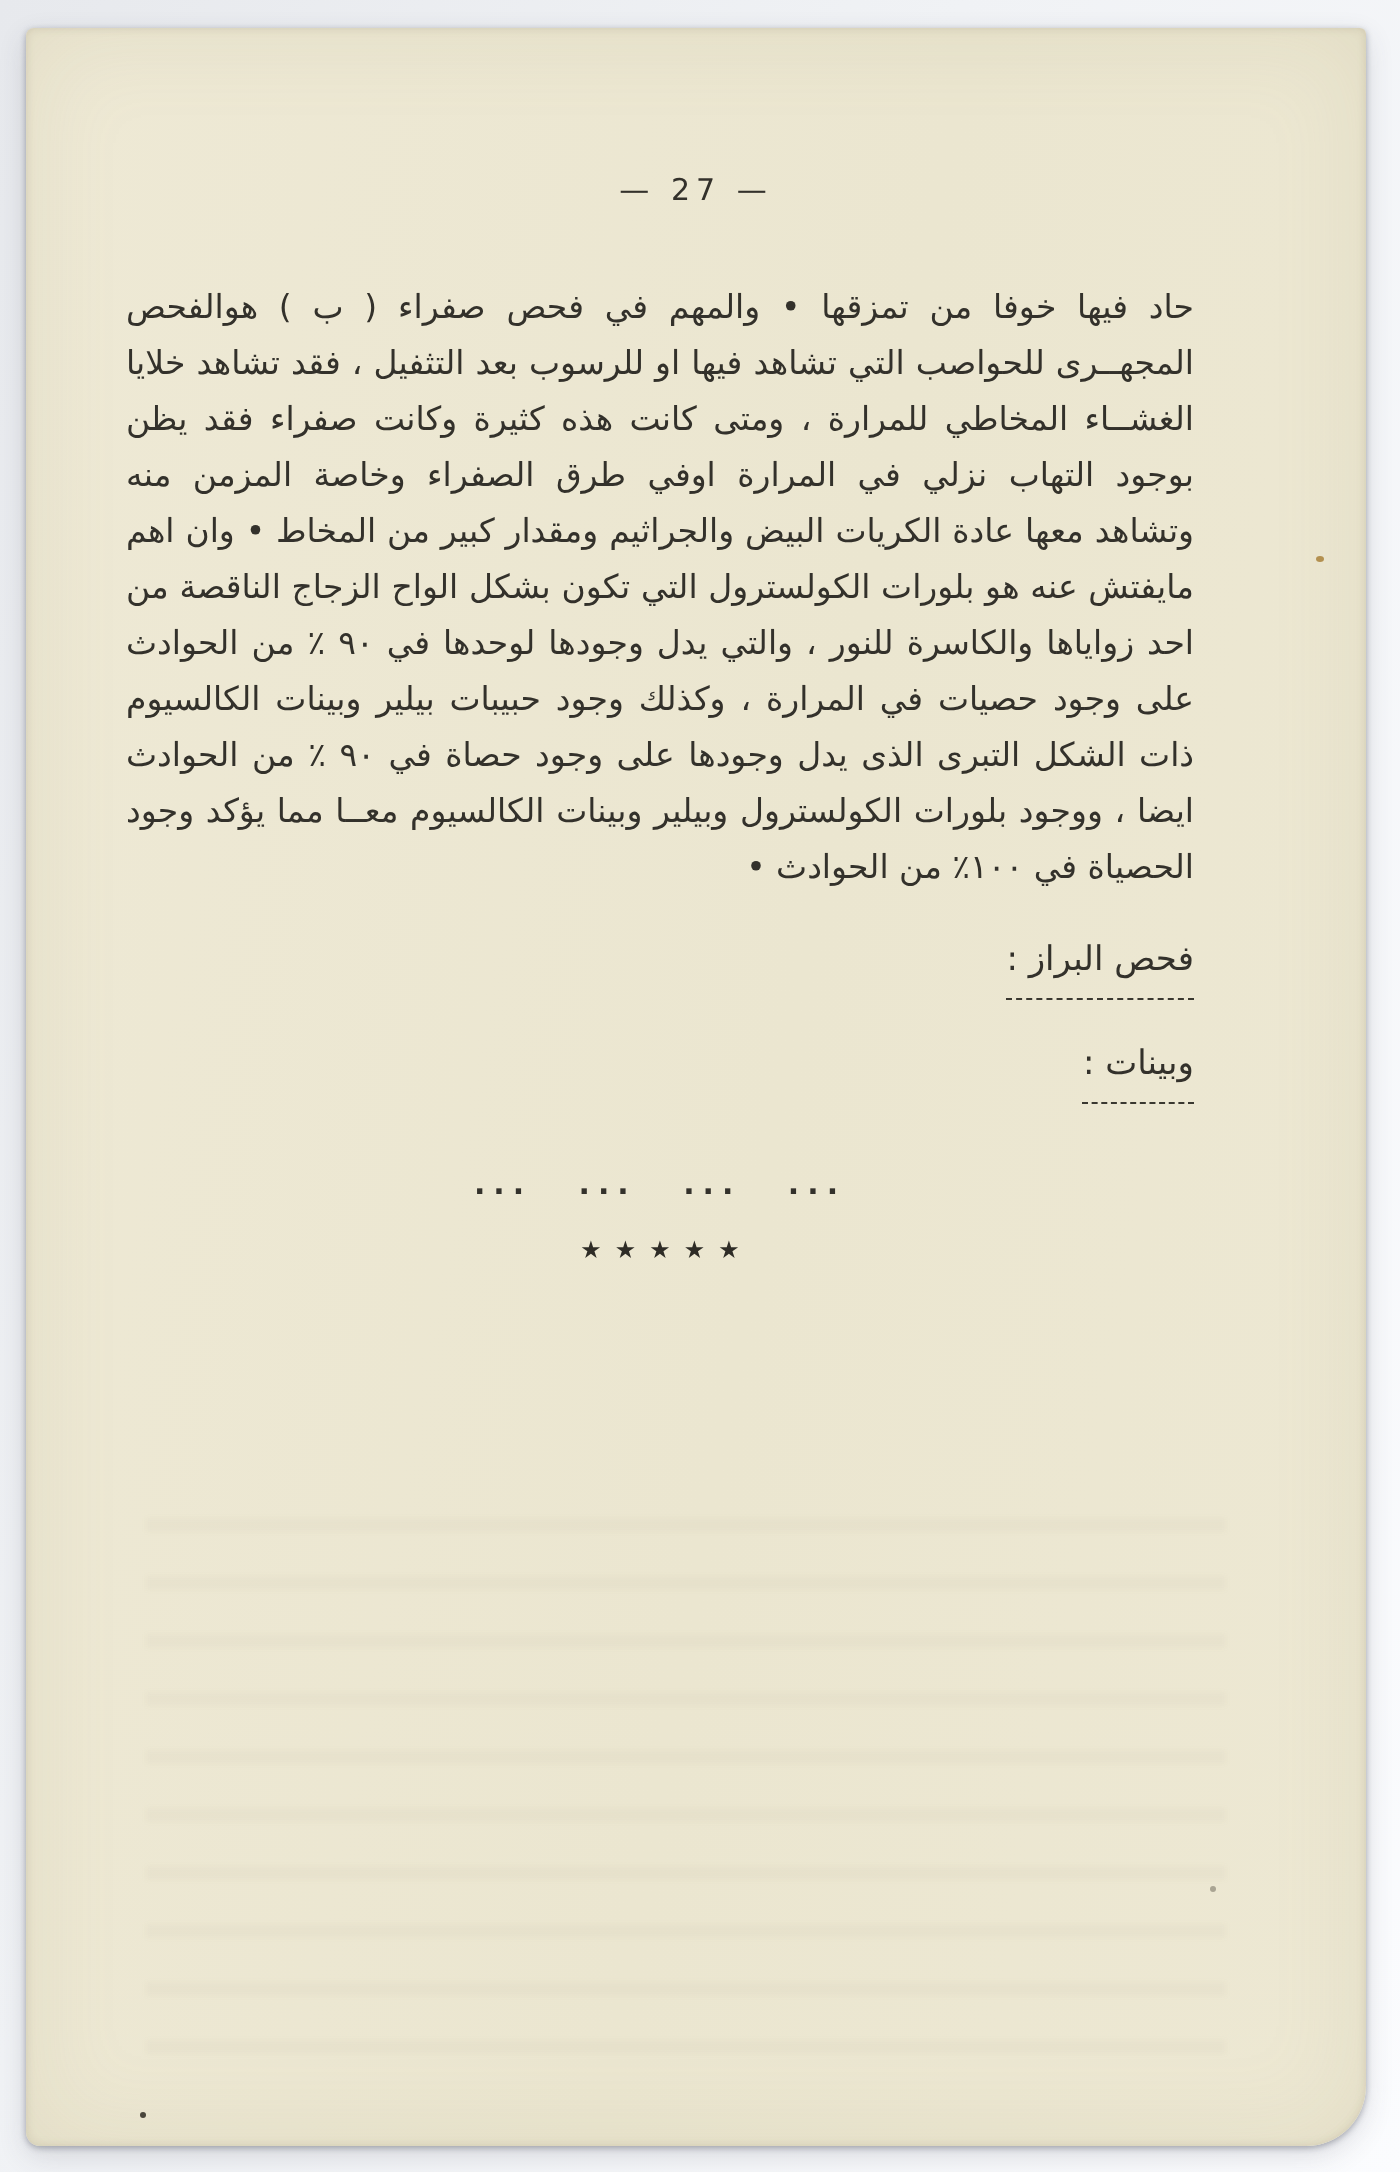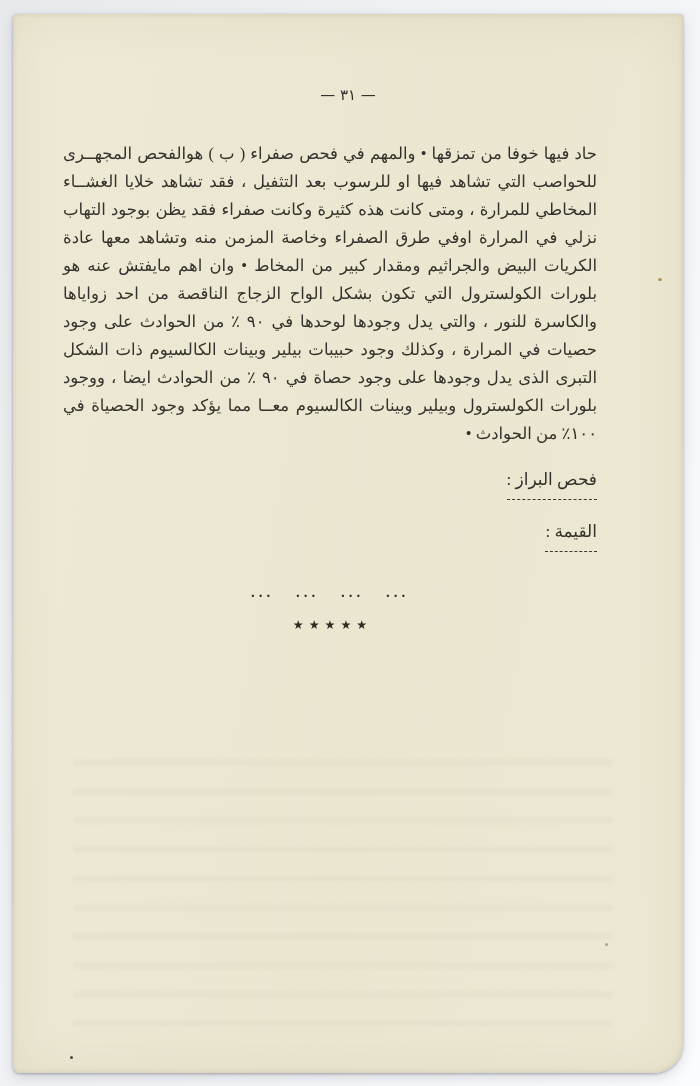--- a/index.html
+++ b/index.html
@@ -46,21 +46,20 @@
   }
   .content {
     position: absolute;
     top: 126px;
     left: 50px;
     right: 86px;
     direction: rtl;
     color: #33312b;
     font-size: 16.5px;
     line-height: 28px;
-    font-family: Liberation Serif, serif;
   }
   .body-para {
     margin: 0;
     text-align: justify;
   }
   .body-para.indented {
     text-indent: 26px;
   }
   .section-heading {
     margin: 18px 0 10px 0;
@@ -110,33 +109,33 @@
   .speck-orange { left: 645px; top: 264px; width: 4px; height: 3px; background: #a9813a; opacity: 0.85; }
   .speck-dark   { left: 57px;  top: 1042px; width: 3px; height: 3px; background: #4a463c; }
   .speck-gray   { left: 592px; top: 929px; width: 3px; height: 3px; background: #7d7869; opacity: 0.6; }
 </style>
 </head>
 <body>
 
 <div class="stage">
   <div class="paper">
 
-    <div class="page-number">— ٣١ —</div>
+    <div class="page-number">— 27 —</div>
 
     <div class="content">
 
       <p class="body-para">حاد فيها خوفا من تمزقها • والمهم في فحص صفراء ( ب ) هوالفحص المجهــرى للحواصب التي تشاهد فيها او للرسوب بعد التثفيل ، فقد تشاهد خلايا الغشــاء المخاطي للمرارة ، ومتى كانت هذه كثيرة وكانت صفراء فقد يظن بوجود التهاب نزلي في المرارة اوفي طرق الصفراء وخاصة المزمن منه وتشاهد معها عادة الكريات البيض والجراثيم ومقدار كبير من المخاط • وان اهم مايفتش عنه هو بلورات الكولسترول التي تكون بشكل الواح الزجاج الناقصة من احد زواياها والكاسرة للنور ، والتي يدل وجودها لوحدها في ٩٠ ٪ من الحوادث على وجود حصيات في المرارة ، وكذلك وجود حبيبات بيلير وبينات الكالسيوم ذات الشكل التبرى الذى يدل وجودها على وجود حصاة في ٩٠ ٪ من الحوادث ايضا ، ووجود بلورات الكولسترول وبيلير وبينات الكالسيوم معــا مما يؤكد وجود الحصياة في ١٠٠٪ من الحوادث •</p>
 
       <h3 class="section-heading">
         <span class="heading-text">فحص البراز :</span>
       </h3>
 
 
       <h3 class="section-heading">
-        <span class="heading-text">القيمة :</span>
+        <span class="heading-text">وبينات :</span>
       </h3>
 
 
       <div class="dots-line">... ... ... ...</div>
 
       <div class="stars-line">٭ ٭ ٭ ٭ ٭</div>
     </div>
 
     <div class="ghost-showthrough"></div>
     <div class="speck speck-orange"></div>

